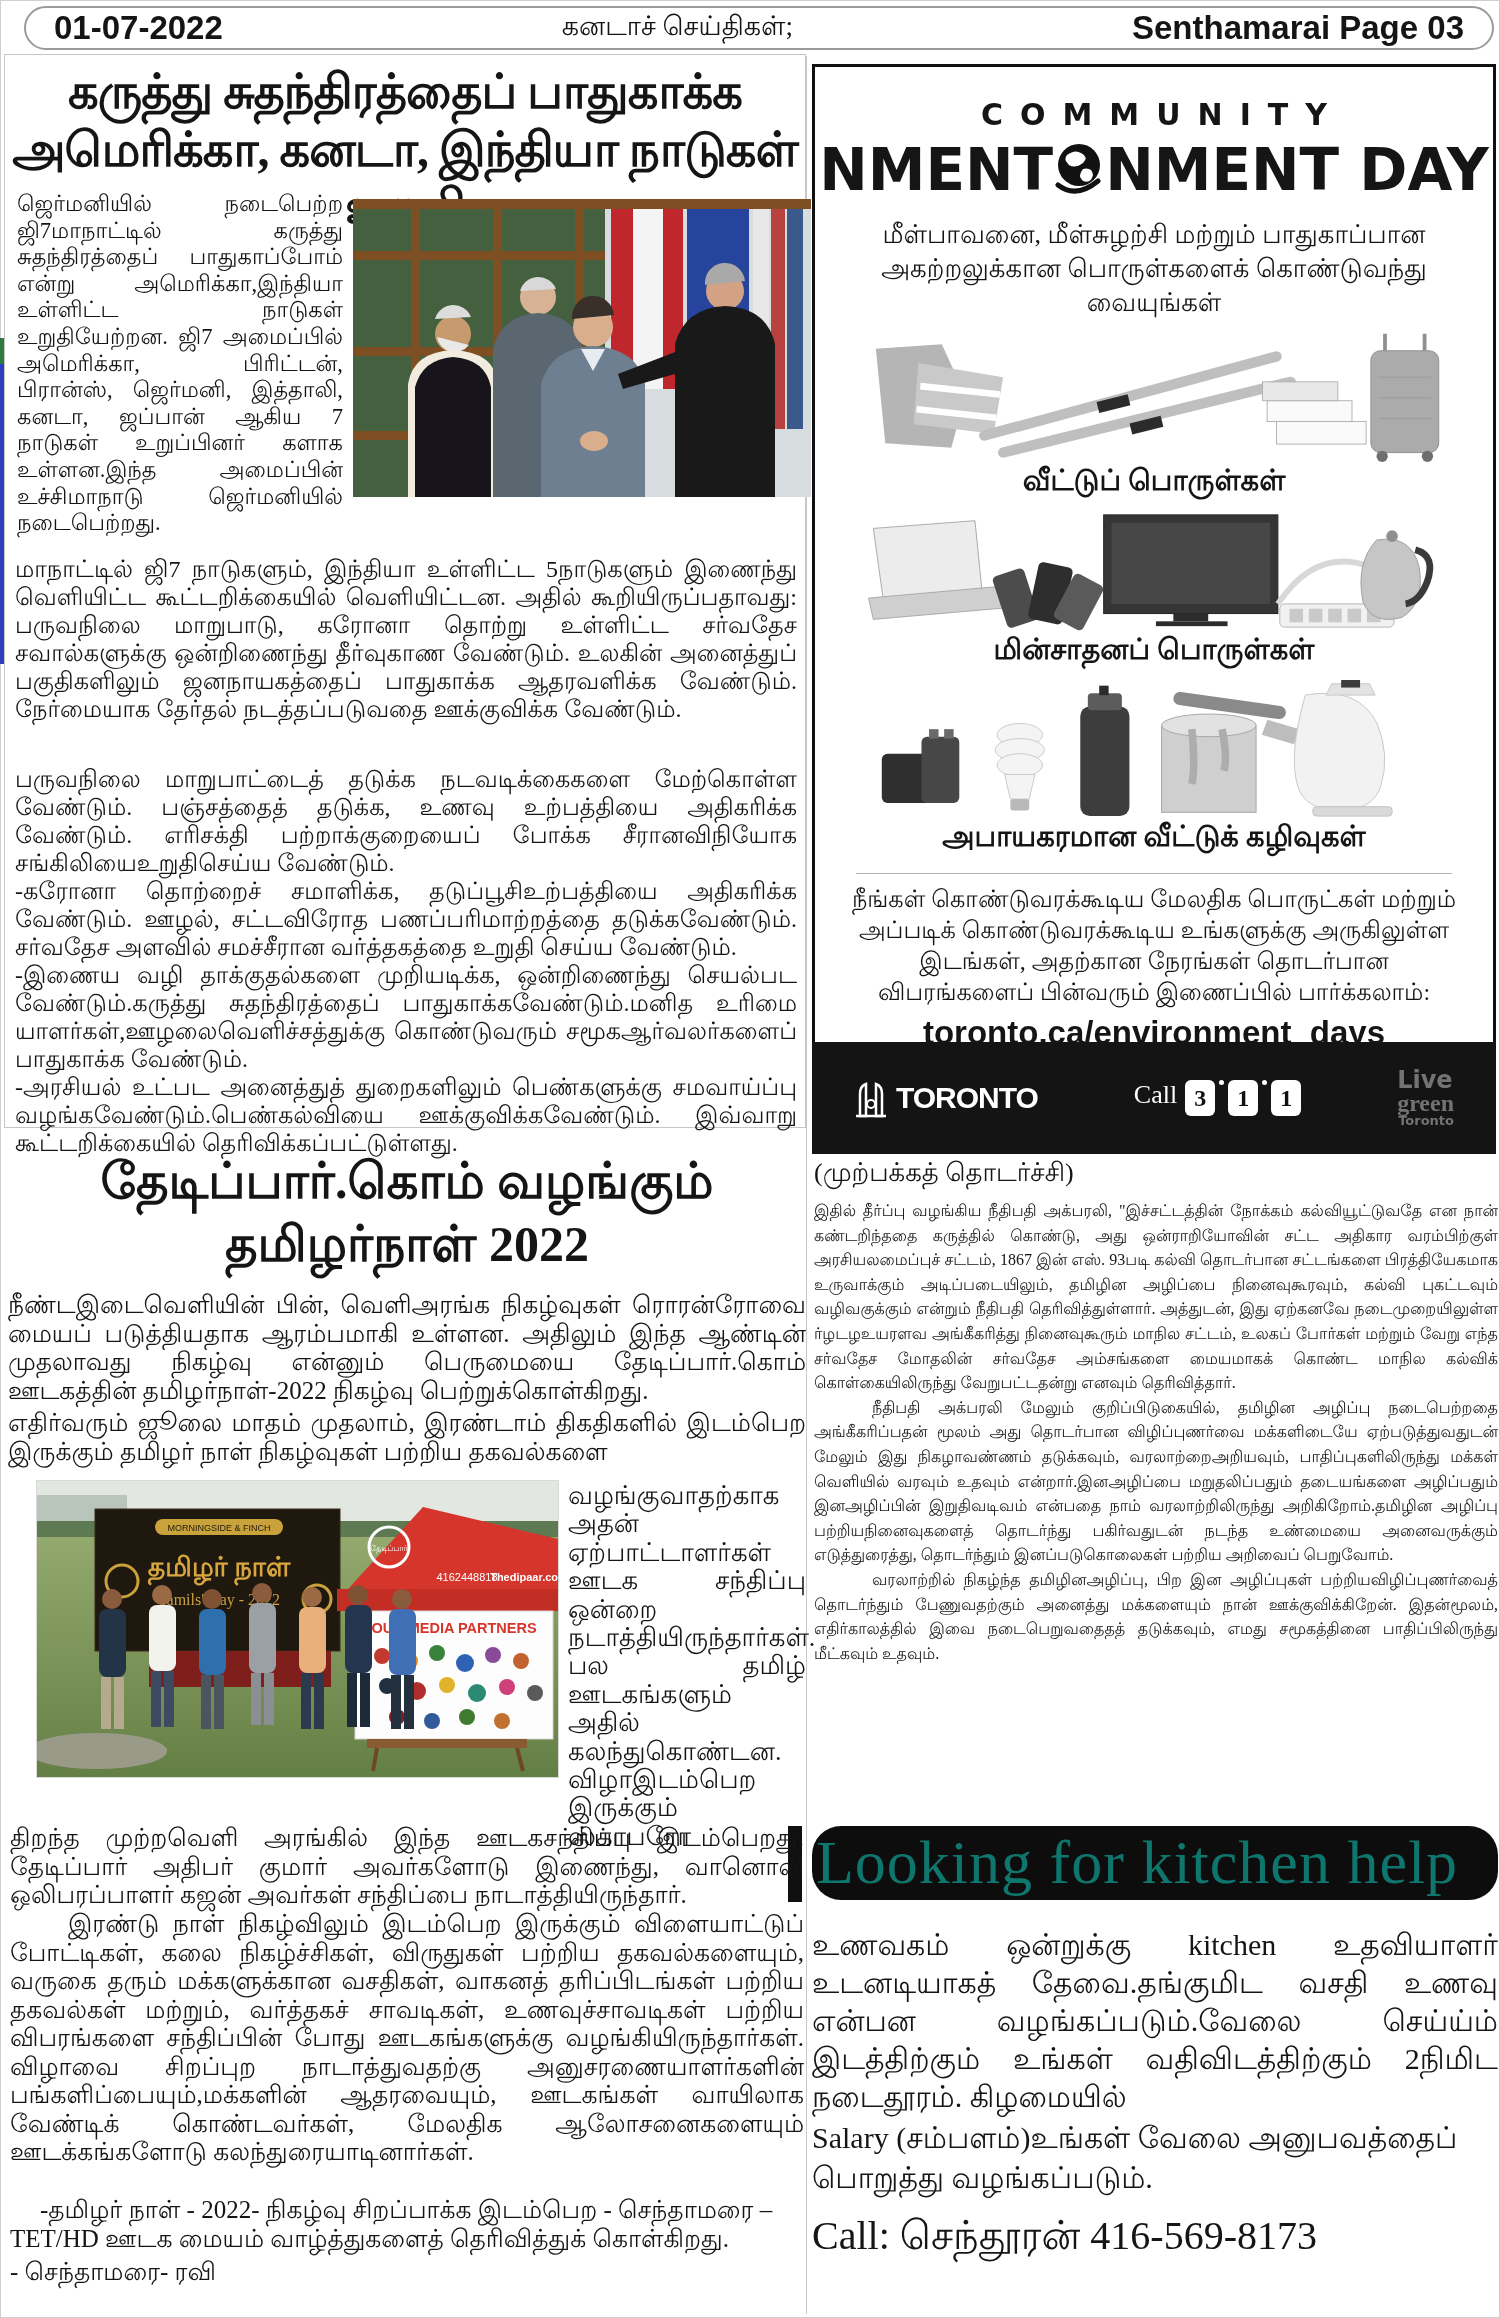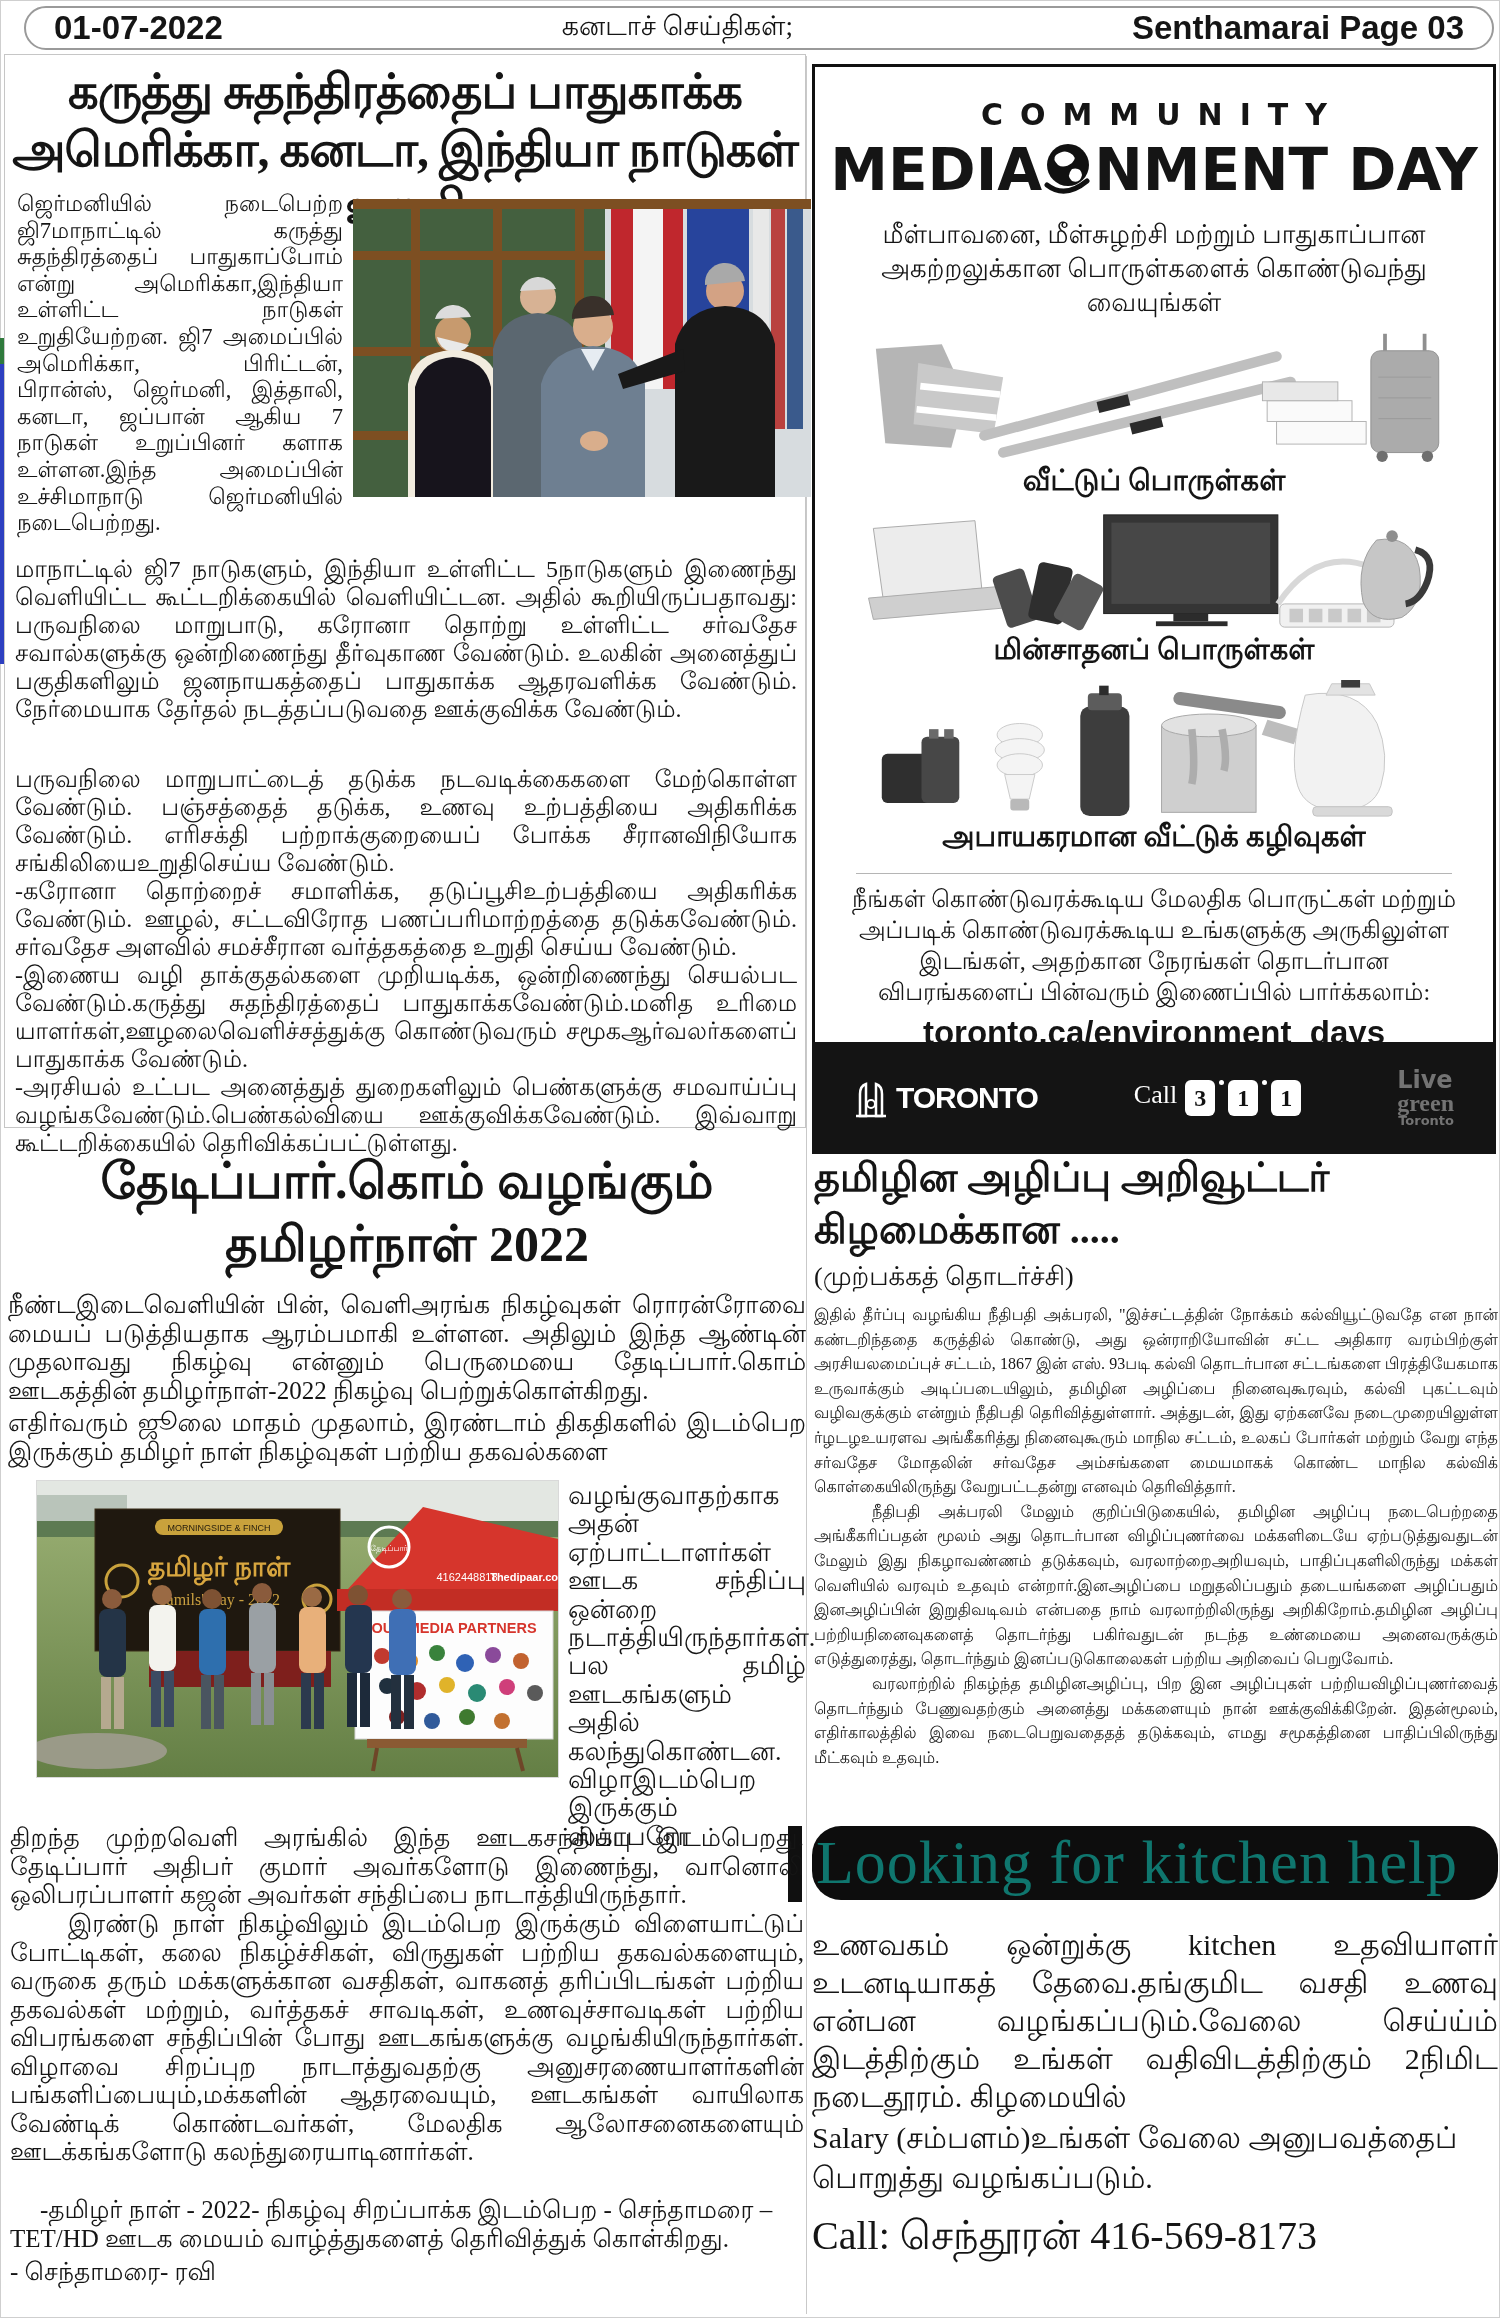--- a/index.html
+++ b/index.html
@@ -160,21 +160,21 @@
       <p>பருவநிலை மாறுபாட்டைத் தடுக்க நடவடிக்கைகளை மேற்கொள்ள வேண்டும். பஞ்சத்தைத் தடுக்க, உணவு உற்பத்தியை அதிகரிக்க வேண்டும். எரிசக்தி பற்றாக்குறையைப் போக்க சீரானவிநியோக சங்கிலியைஉறுதிசெய்ய வேண்டும்.</p>
       <p>-கரோனா தொற்றைச் சமாளிக்க, தடுப்பூசிஉற்பத்தியை அதிகரிக்க வேண்டும். ஊழல், சட்டவிரோத பணப்பரிமாற்றத்தை தடுக்கவேண்டும். சர்வதேச அளவில் சமச்சீரான வர்த்தகத்தை உறுதி செய்ய வேண்டும்.</p>
       <p>-இணைய வழி தாக்குதல்களை முறியடிக்க, ஒன்றிணைந்து செயல்பட வேண்டும்.கருத்து சுதந்திரத்தைப் பாதுகாக்கவேண்டும்.மனித உரிமை யாளர்கள்,ஊழலைவெளிச்சத்துக்கு கொண்டுவரும் சமூகஆர்வலர்களைப் பாதுகாக்க வேண்டும்.</p>
       <p>-அரசியல் உட்பட அனைத்துத் துறைகளிலும் பெண்களுக்கு சமவாய்ப்பு வழங்கவேண்டும்.பெண்கல்வியை ஊக்குவிக்கவேண்டும். இவ்வாறு கூட்டறிக்கையில் தெரிவிக்கப்பட்டுள்ளது.</p>
     </div>
   </section>
 
   <section class="env-ad">
     <div class="ea-community">COMMUNITY</div>
     <div class="ea-main">
-      <span>MEDIA</span>
+      <span>NMENT</span>
       <svg width="52" height="58" viewBox="0 0 52 58">
         <circle cx="26" cy="24" r="21" fill="#111"></circle>
         <path d="M14,14 q8,-6 14,-2 q8,4 2,10 q-8,6 -14,2 q-6,-6 -2,-10Z" fill="#fff"></path>
         <path d="M30,28 q9,-2 10,6 q-2,9 -10,6 q-6,-5 0,-12Z" fill="#fff"></path>
         <path d="M5,44 q18,14 40,-4" stroke="#111" stroke-width="5" fill="none" stroke-linecap="round"></path>
       </svg>
       <span>NMENT DAY</span>
     </div>
     <div class="ea-sub">மீள்பாவனை, மீள்சுழற்சி மற்றும் பாதுகாப்பான அகற்றலுக்கான பொருள்களைக் கொண்டுவந்து வையுங்கள்</div>
 
@@ -401,21 +401,20 @@
       </svg>
     </div>
     <div class="a2-wrap">வழங்குவாதற்காக அதன் ஏற்பாட்டாளர்கள் ஊடக சந்திப்பு ஒன்றை நடாத்தியிருந்தார்கள். பல தமிழ் ஊடகங்களும் அதில் கலந்துகொண்டன. விழாஇடம்பெற இருக்கும் ஸ்காபரோ</div>
     <p class="a2-p3">திறந்த முற்றவெளி அரங்கில் இந்த ஊடகசந்திப்பு இடம்பெறது. தேடிப்பார் அதிபர் குமார் அவர்களோடு இணைந்து, வானொலி ஒலிபரப்பாளர் கஜன் அவர்கள் சந்திப்பை நாடாத்தியிருந்தார்.</p>
     <p class="a2-p4">இரண்டு நாள் நிகழ்விலும் இடம்பெற இருக்கும் விளையாட்டுப் போட்டிகள், கலை நிகழ்ச்சிகள், விருதுகள் பற்றிய தகவல்களையும், வருகை தரும் மக்களுக்கான வசதிகள், வாகனத் தரிப்பிடங்கள் பற்றிய தகவல்கள் மற்றும், வர்த்தகச் சாவடிகள், உணவுச்சாவடிகள் பற்றிய விபரங்களை சந்திப்பின் போது ஊடகங்களுக்கு வழங்கியிருந்தார்கள். விழாவை சிறப்புற நாடாத்துவதற்கு அனுசரணையாளர்களின் பங்களிப்பையும்,மக்களின் ஆதரவையும், ஊடகங்கள் வாயிலாக வேண்டிக் கொண்டவர்கள், மேலதிக ஆலோசனைகளையும் ஊடக்கங்களோடு கலந்துரையாடினார்கள்.</p>
     <p class="a2-p5">-தமிழர் நாள் - 2022- நிகழ்வு சிறப்பாக்க இடம்பெற - செந்தாமரை –TET/HD ஊடக மையம் வாழ்த்துகளைத் தெரிவித்துக் கொள்கிறது.</p>
     <div class="a2-by">-    செந்தாமரை- ரவி</div>
   </section>
 
   <section class="article3">
-    <h2 class="a3-h">தமிழின அழிப்பு அறிவூட்டர் கிழமைக்கான .....</h2>
     <div class="a3-sub">(முற்பக்கத் தொடர்ச்சி)</div>
     <div class="a3-body">
       <p>இதில் தீர்ப்பு வழங்கிய நீதிபதி அக்பரலி, "இச்சட்டத்தின் நோக்கம் கல்வியூட்டுவதே என நான் கண்டறிந்ததை கருத்தில் கொண்டு, அது ஒன்ராறியோவின் சட்ட அதிகார வரம்பிற்குள் அரசியலமைப்புச் சட்டம், 1867 இன் எஸ். 93படி கல்வி தொடர்பான சட்டங்களை பிரத்தியேகமாக உருவாக்கும் அடிப்படையிலும், தமிழின அழிப்பை நினைவுகூரவும், கல்வி புகட்டவும் வழிவகுக்கும் என்றும் நீதிபதி தெரிவித்துள்ளார். அத்துடன், இது ஏற்கனவே நடைமுறையிலுள்ள ர்ழடழஉயரளவ அங்கீகரித்து நினைவுகூரும் மாநில சட்டம், உலகப் போர்கள் மற்றும் வேறு எந்த சர்வதேச மோதலின் சர்வதேச அம்சங்களை மையமாகக் கொண்ட மாநில கல்விக் கொள்கையிலிருந்து வேறுபட்டதன்று எனவும் தெரிவித்தார்.</p>
       <p class="ind">நீதிபதி அக்பரலி மேலும் குறிப்பிடுகையில், தமிழின அழிப்பு நடைபெற்றதை அங்கீகரிப்பதன் மூலம் அது தொடர்பான விழிப்புணர்வை மக்களிடையே ஏற்படுத்துவதுடன் மேலும் இது நிகழாவண்ணம் தடுக்கவும், வரலாற்றைஅறியவும், பாதிப்புகளிலிருந்து மக்கள் வெளியில் வரவும் உதவும் என்றார்.இனஅழிப்பை மறுதலிப்பதும் தடையங்களை அழிப்பதும் இனஅழிப்பின் இறுதிவடிவம் என்பதை நாம் வரலாற்றிலிருந்து அறிகிறோம்.தமிழின அழிப்பு பற்றியநினைவுகளைத் தொடர்ந்து பகிர்வதுடன் நடந்த உண்மையை அனைவருக்கும்  எடுத்துரைத்து, தொடர்ந்தும் இனப்படுகொலைகள் பற்றிய அறிவைப் பெறுவோம்.</p>
       <p class="ind">வரலாற்றில் நிகழ்ந்த தமிழினஅழிப்பு, பிற இன அழிப்புகள் பற்றியவிழிப்புணர்வைத் தொடர்ந்தும் பேணுவதற்கும் அனைத்து மக்களையும் நான் ஊக்குவிக்கிறேன். இதன்மூலம், எதிர்காலத்தில் இவை நடைபெறுவதைதத் தடுக்கவும், எமது சமூகத்தினை பாதிப்பிலிருந்து மீட்கவும் உதவும்.</p>
     </div>
   </section>
 
   <section class="kitchen">
     <div class="k-banner">Looking for kitchen help</div>

